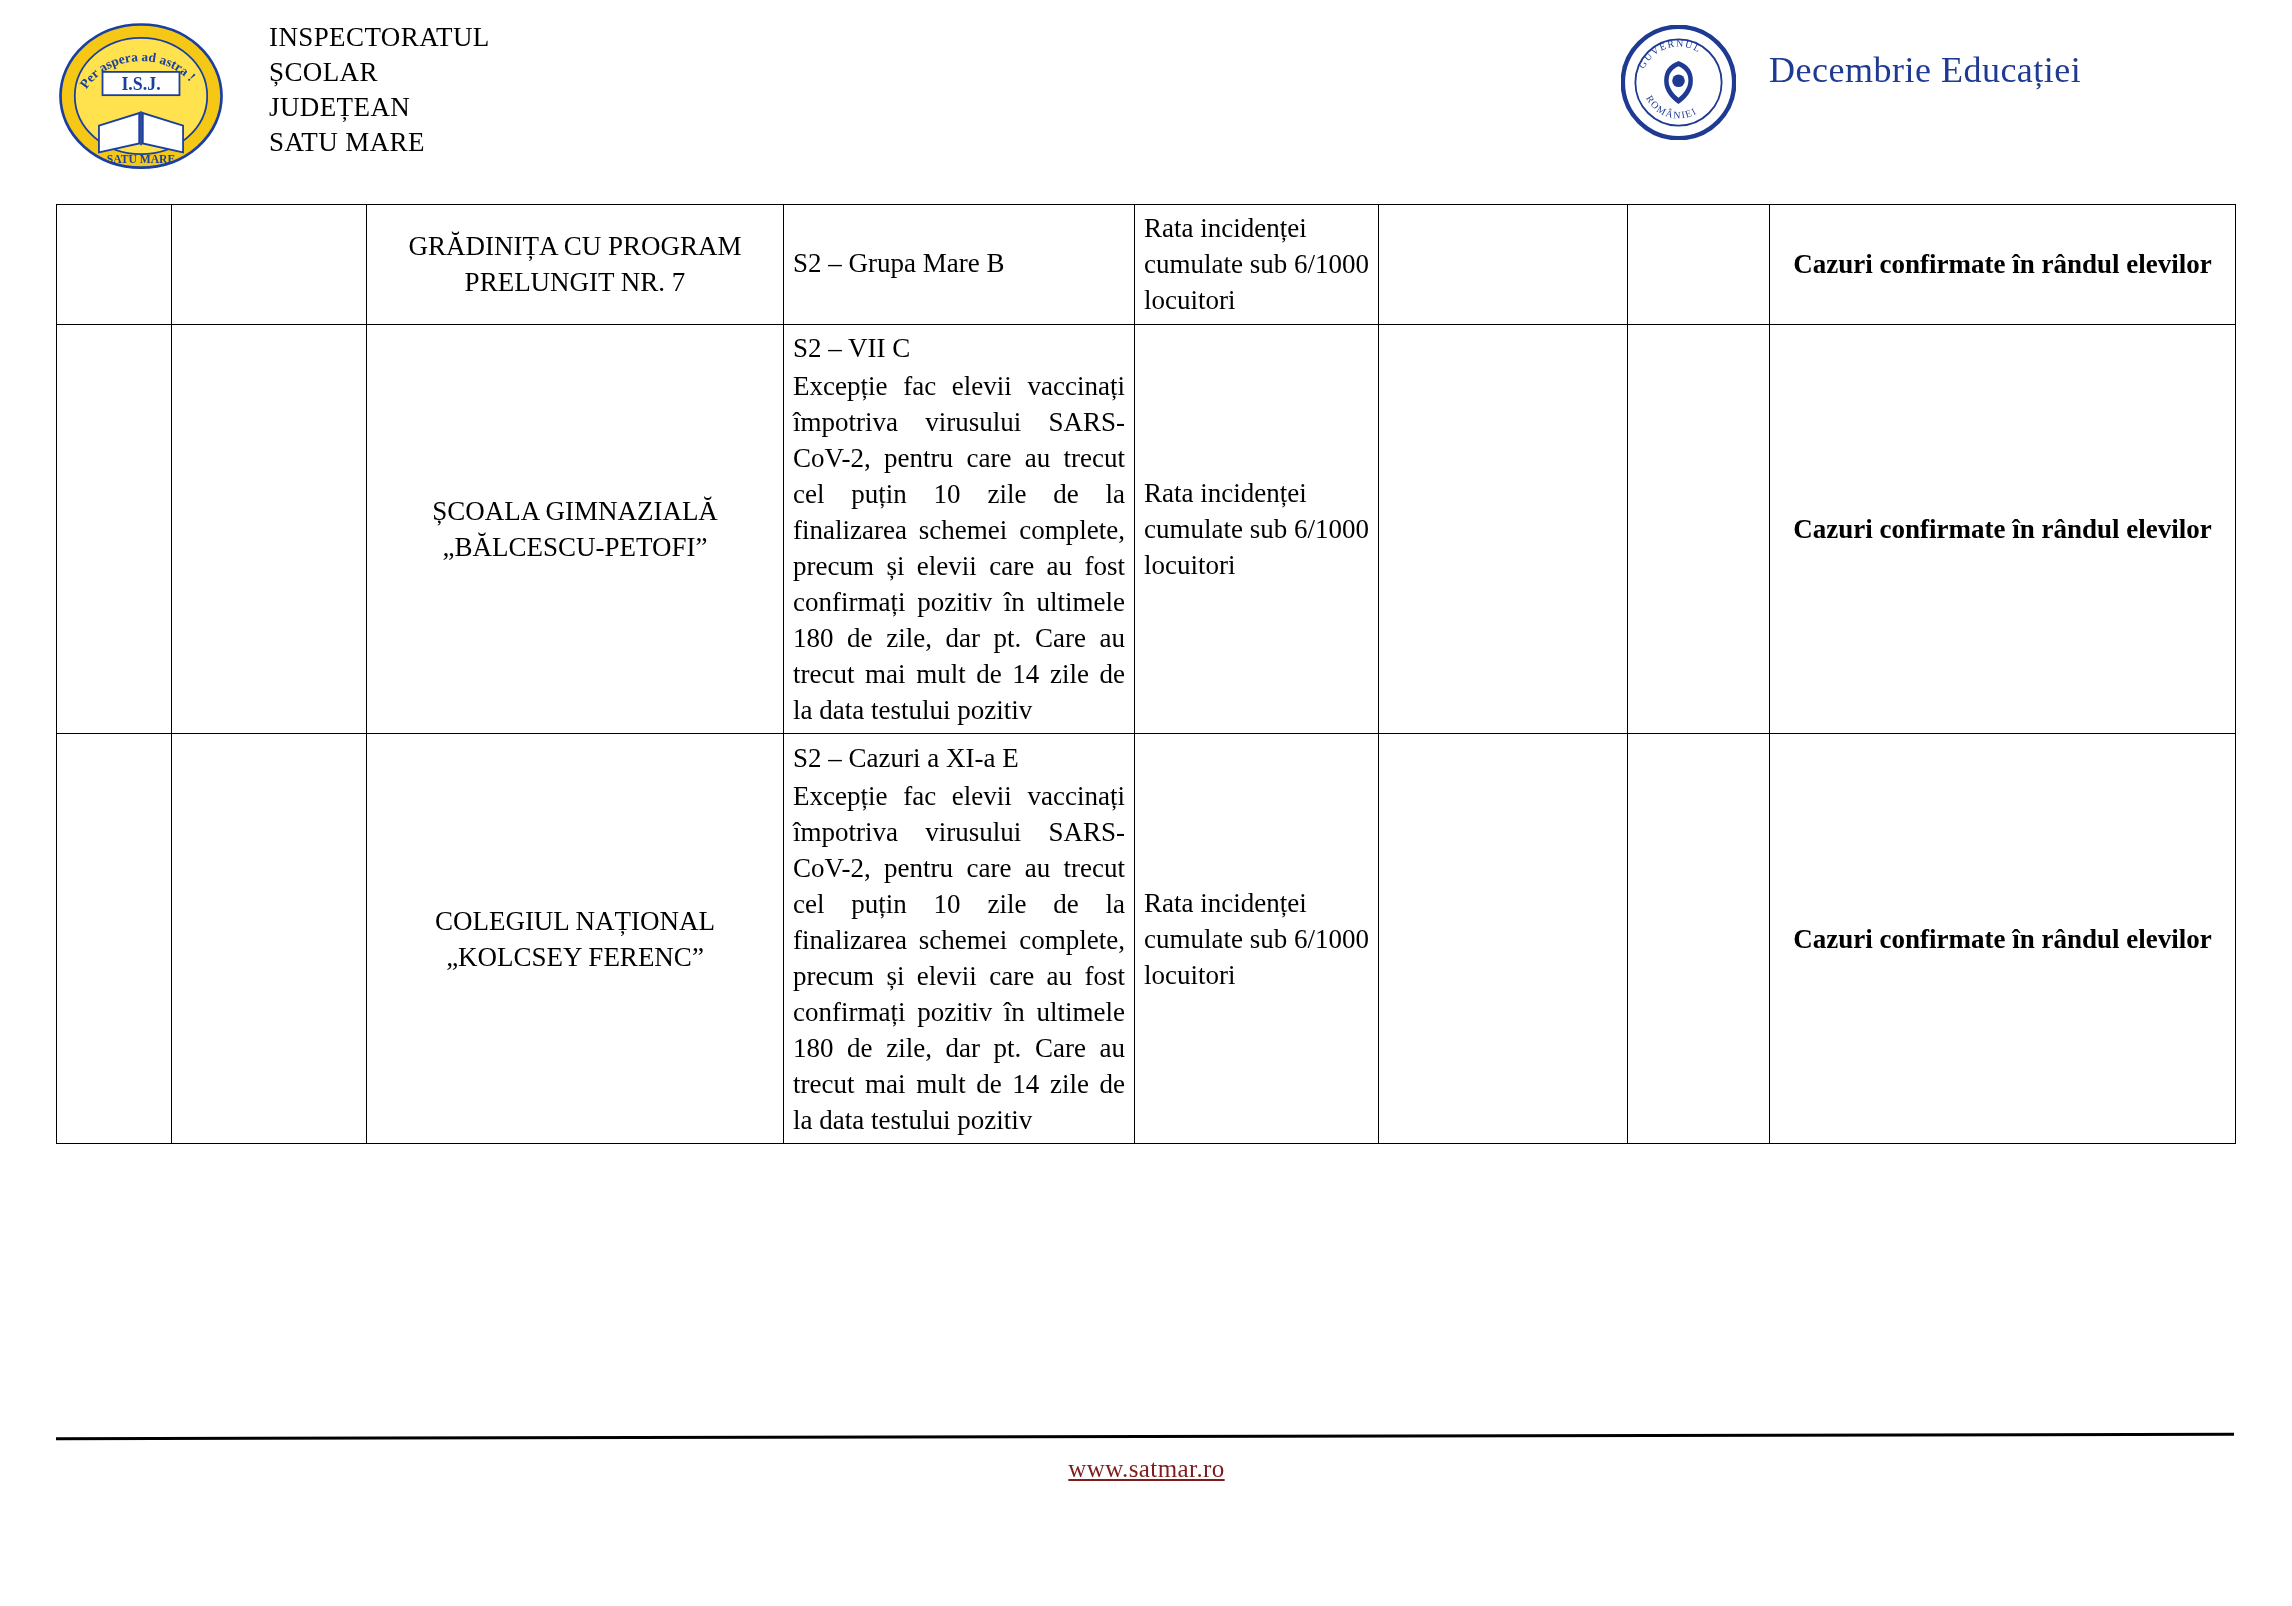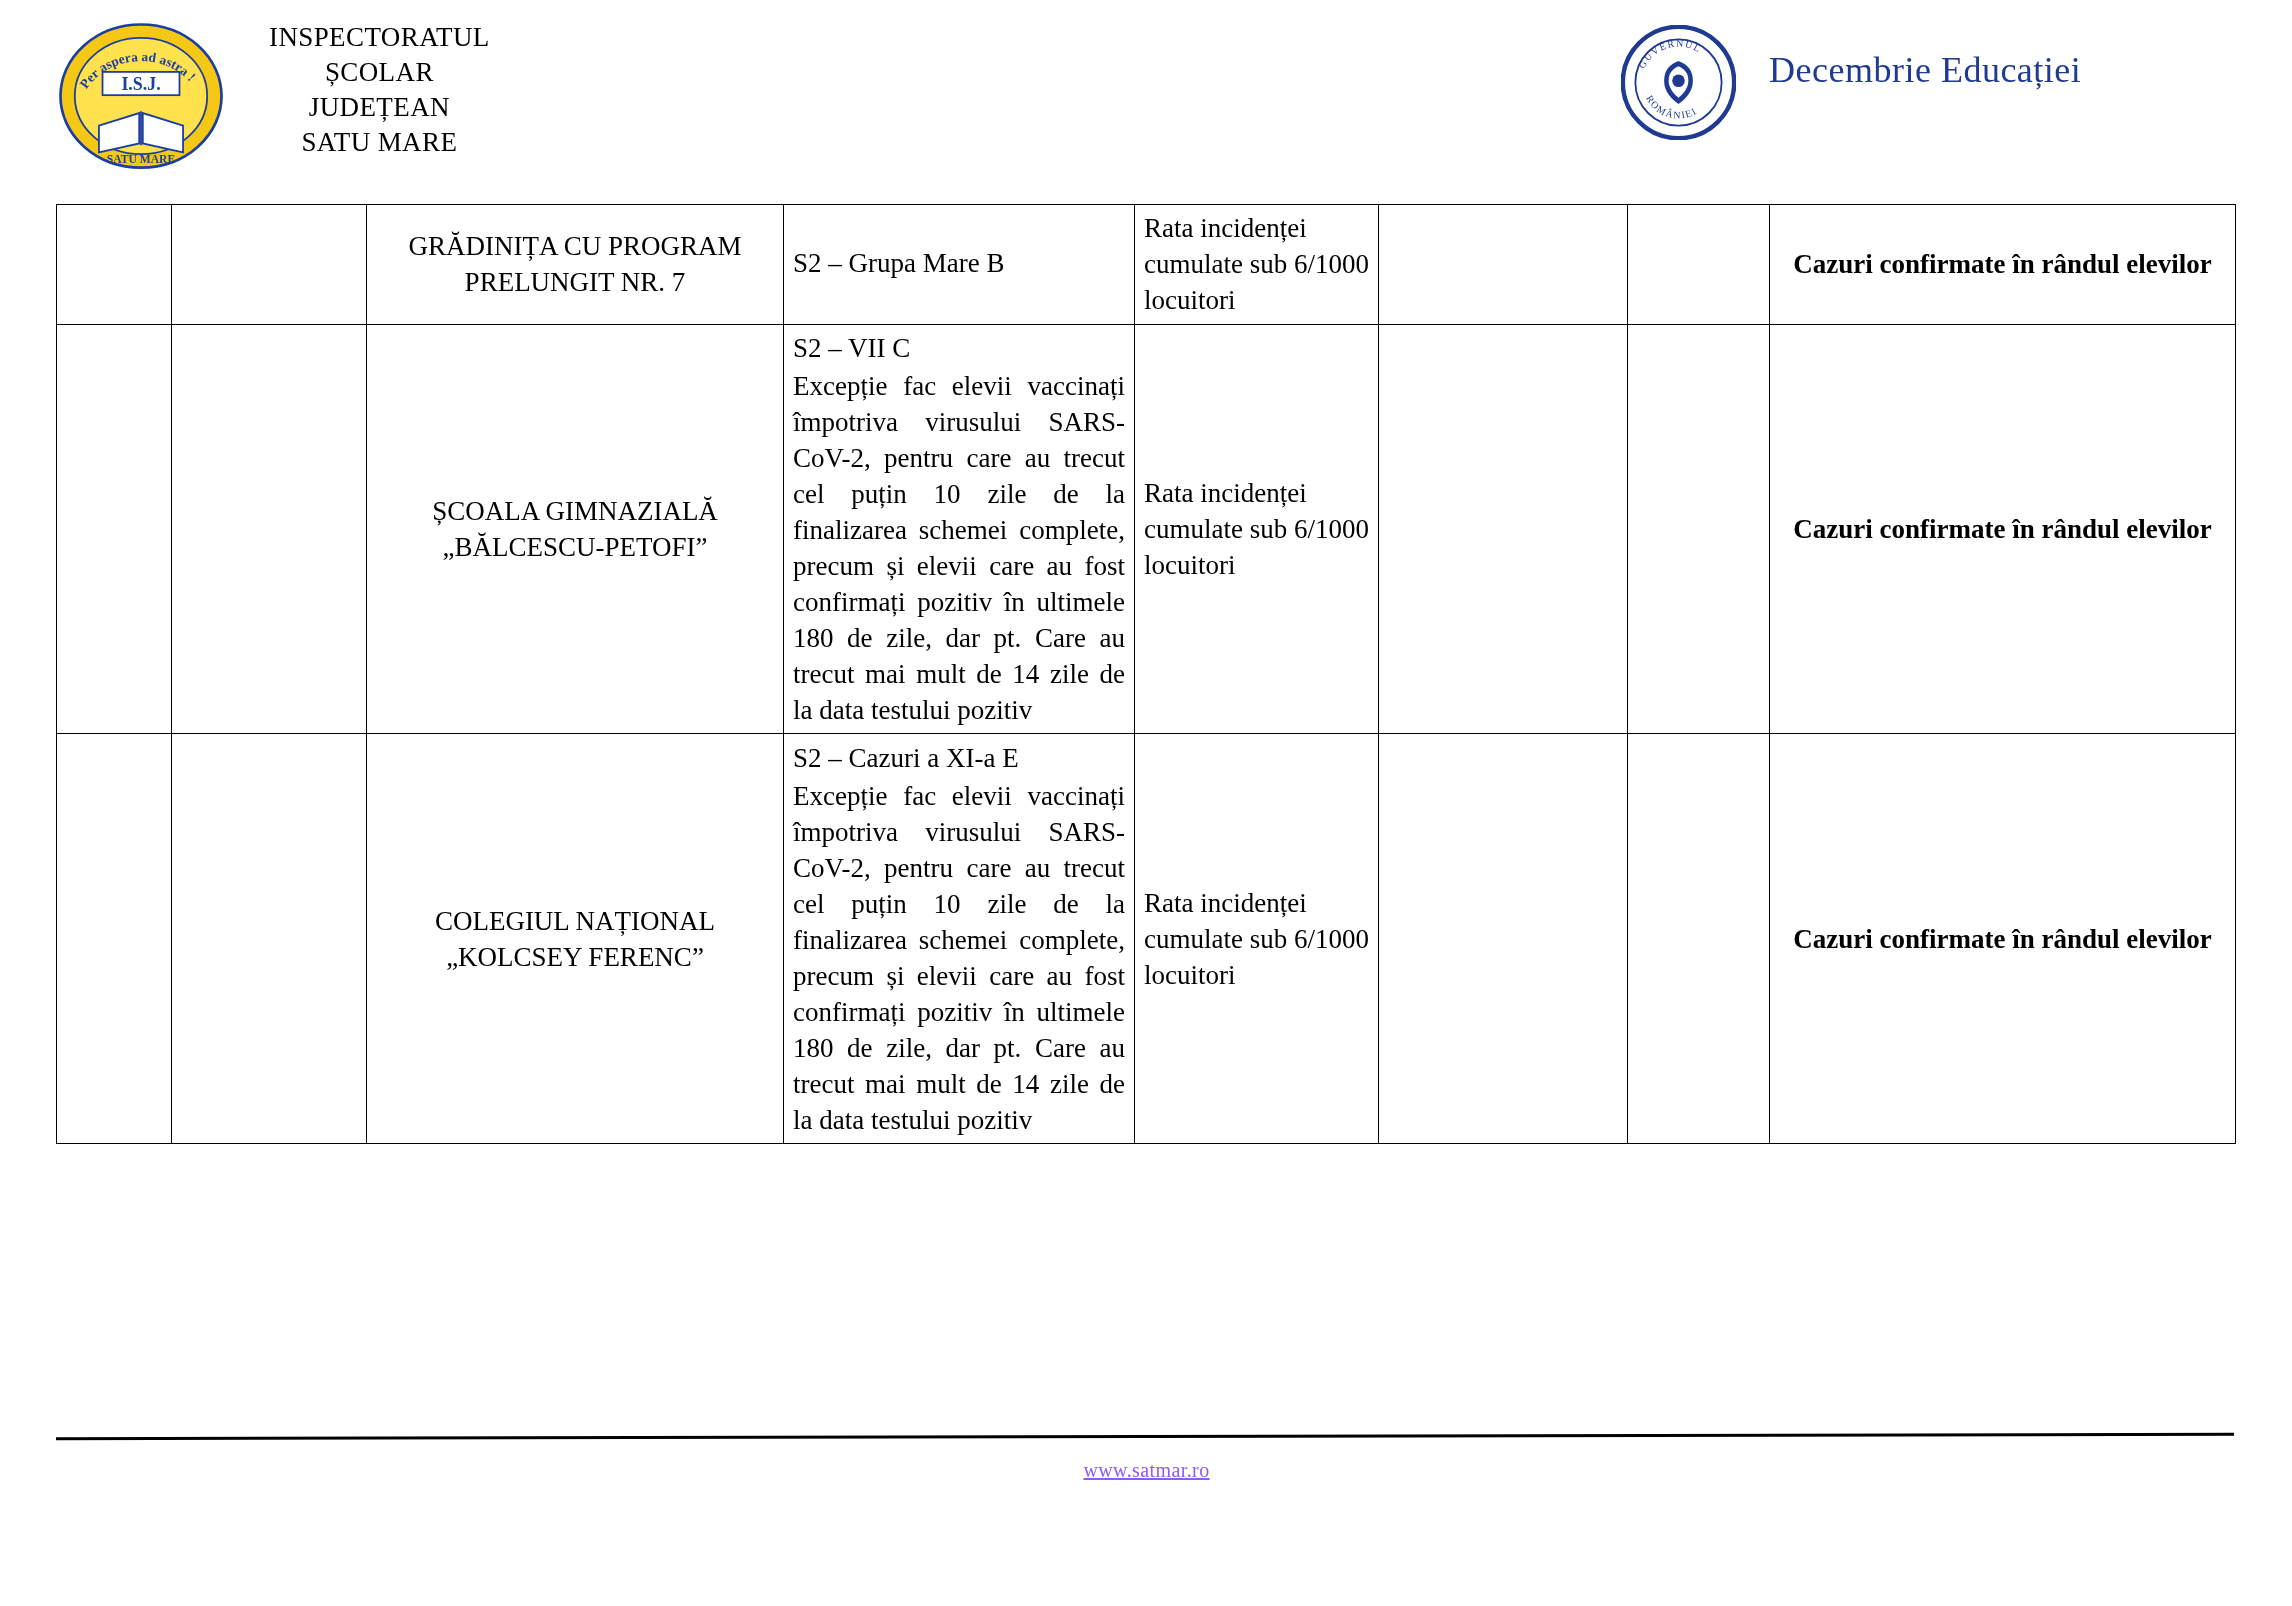--- a/index.html
+++ b/index.html
@@ -42,21 +42,21 @@
   .isj-text {
     position: absolute;
     left: 269px;
     top: 19.7px;
     font-family: "Liberation Serif", serif;
     font-size: 27px;
     line-height: 35px;
     letter-spacing: 0.4px;
     color: #000;
   }
-  .isj-text div { white-space: nowrap; text-align: center; }
+  .isj-text div { white-space: nowrap; }
 
   .gov-logo {
     position: absolute;
     left: 1621px;
     top: 25px;
     width: 115px;
     height: 115px;
   }
 
   .min-text {
@@ -141,23 +141,23 @@
     position: absolute;
     left: 0;
     top: 1449px;
     width: 2293px;
     text-align: center;
     font-family: "Liberation Serif", serif;
     font-size: 24px;
     line-height: 40px;
   }
   .footer .url {
-    color: #8b5cf6;
+    color: #7f1d1d;
     text-decoration: underline;
-    font-size: 20px;
+    font-size: 25px;
     letter-spacing: 0.4px;
   }
 </style>
 </head>
 <body>
 
 <div class="page">
 
   <div class="header">
 

